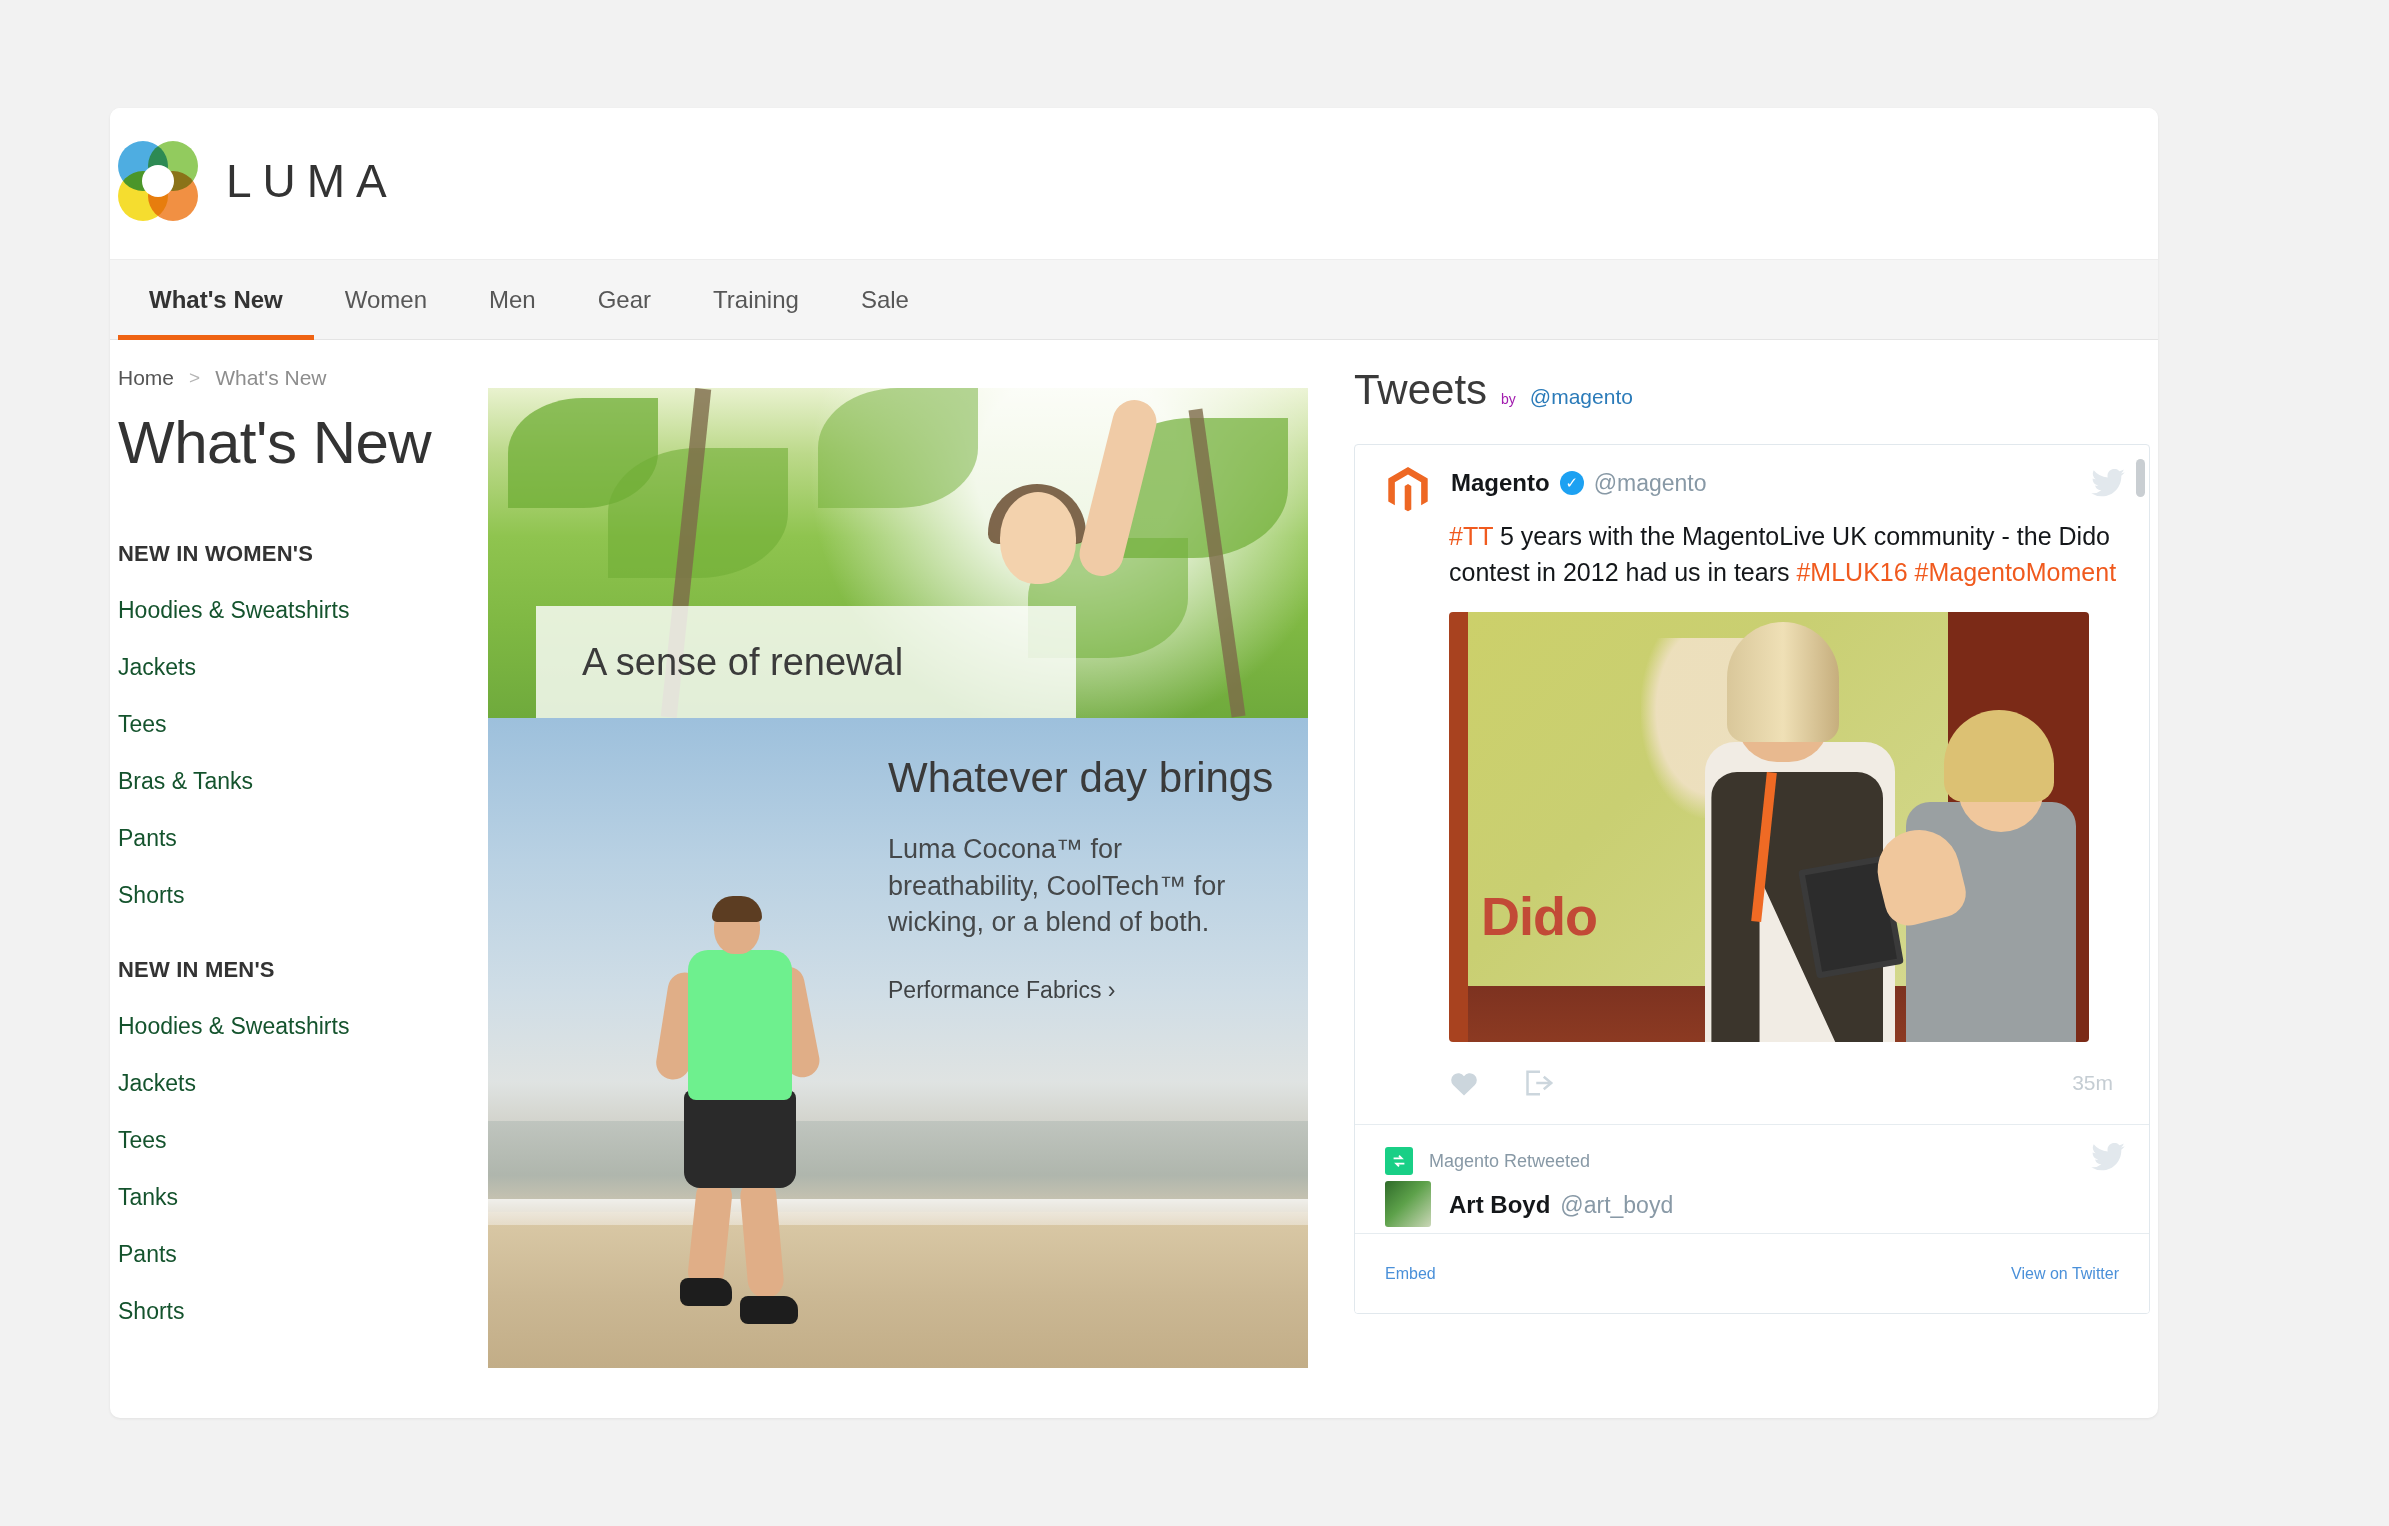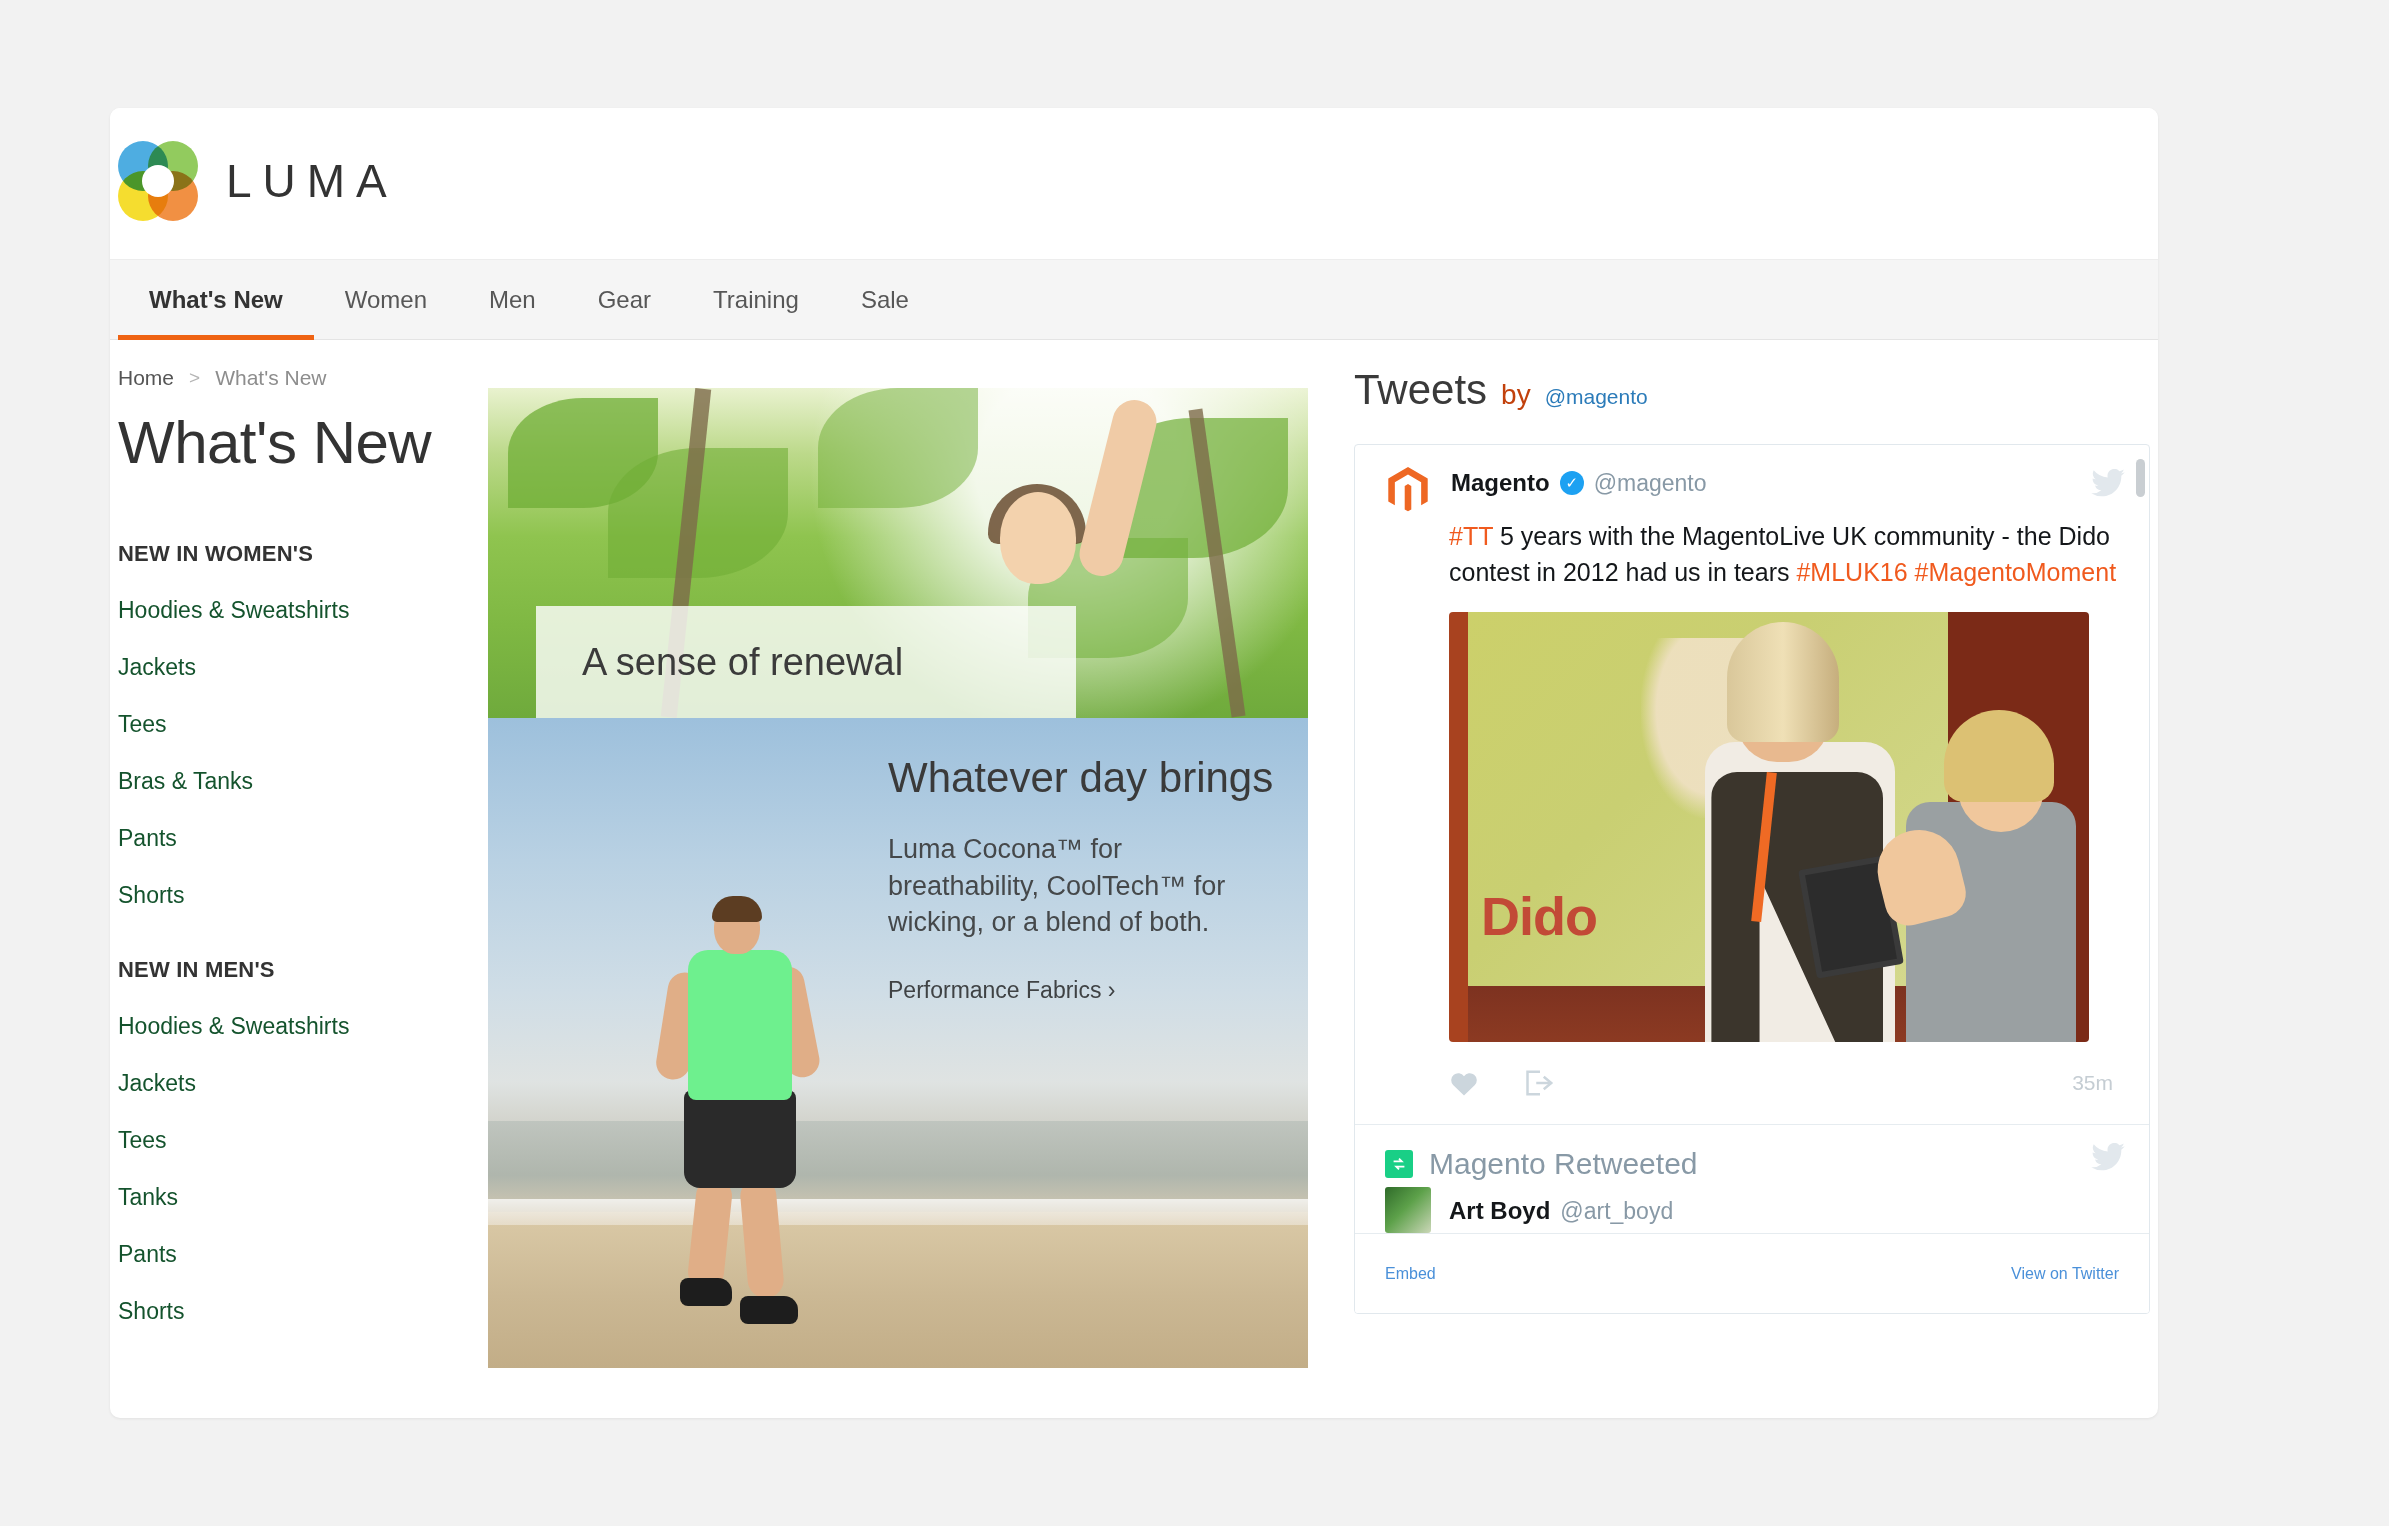--- a/index.html
+++ b/index.html
@@ -231,21 +231,21 @@
     position: absolute; right: 222px; top: 96px; width: 98px; height: 60px;
     background: #6a4c30; border-radius: 50px 50px 10px 10px; opacity: .85;
   }
 
   
   .tweet-col { flex: 1; padding: 26px 8px 0 46px; }
   .tweets-head {
     display: flex; align-items: baseline; gap: 14px; padding-bottom: 30px;
   }
   .tweets-head .t-title { font-size: 42px; color: #3a3a3a; font-weight: 400; }
-  .tweets-head .t-by { font-size: 28px; color: #c2410c; }
+  .tweets-head .t-by { font-size: 14px; color: #a21caf; }
   .tweets-head .t-handle { font-size: 21px; color: #2b7bb9; cursor: pointer; }
   .tw-widget {
     position: relative;
     border: 1px solid #e1e8ed;
     border-radius: 4px;
     background: #fff;
     height: 870px;
     overflow: hidden;
   }
   .tw-scroll-area { position: relative; height: 790px; overflow: hidden; }
@@ -357,21 +357,21 @@
     font-size: 21px; color: #c5cdd3;
   }
   .rt-line {
     display: flex; align-items: center; gap: 16px;
     padding: 22px 30px 6px 30px; position: relative;
   }
   .rt-badge {
     width: 28px; height: 28px; background: #19cf86; border-radius: 3px;
     display: flex; align-items: center; justify-content: center; color: #fff;
   }
-  .rt-text { font-size: 30px; color: #8899a6; }
+  .rt-text { font-size: 18px; color: #8899a6; }
   .tweet2 { padding: 0 30px 0 30px; }
   .tweet2-head { display: flex; align-items: center; gap: 18px; padding-left: 0; }
   .tw-avatar2 {
     width: 46px; height: 46px; flex: 0 0 46px; border-radius: 3px;
     background: linear-gradient(135deg,#2f6b2a,#5da14a 45%,#cbd7b8);
   }
   .tw-footer {
     position: absolute; left: 0; right: 0; bottom: 0; height: 80px;
     background: #fff; border-top: 1px solid #e6ecf0;
     display: flex; align-items: center; justify-content: space-between;

